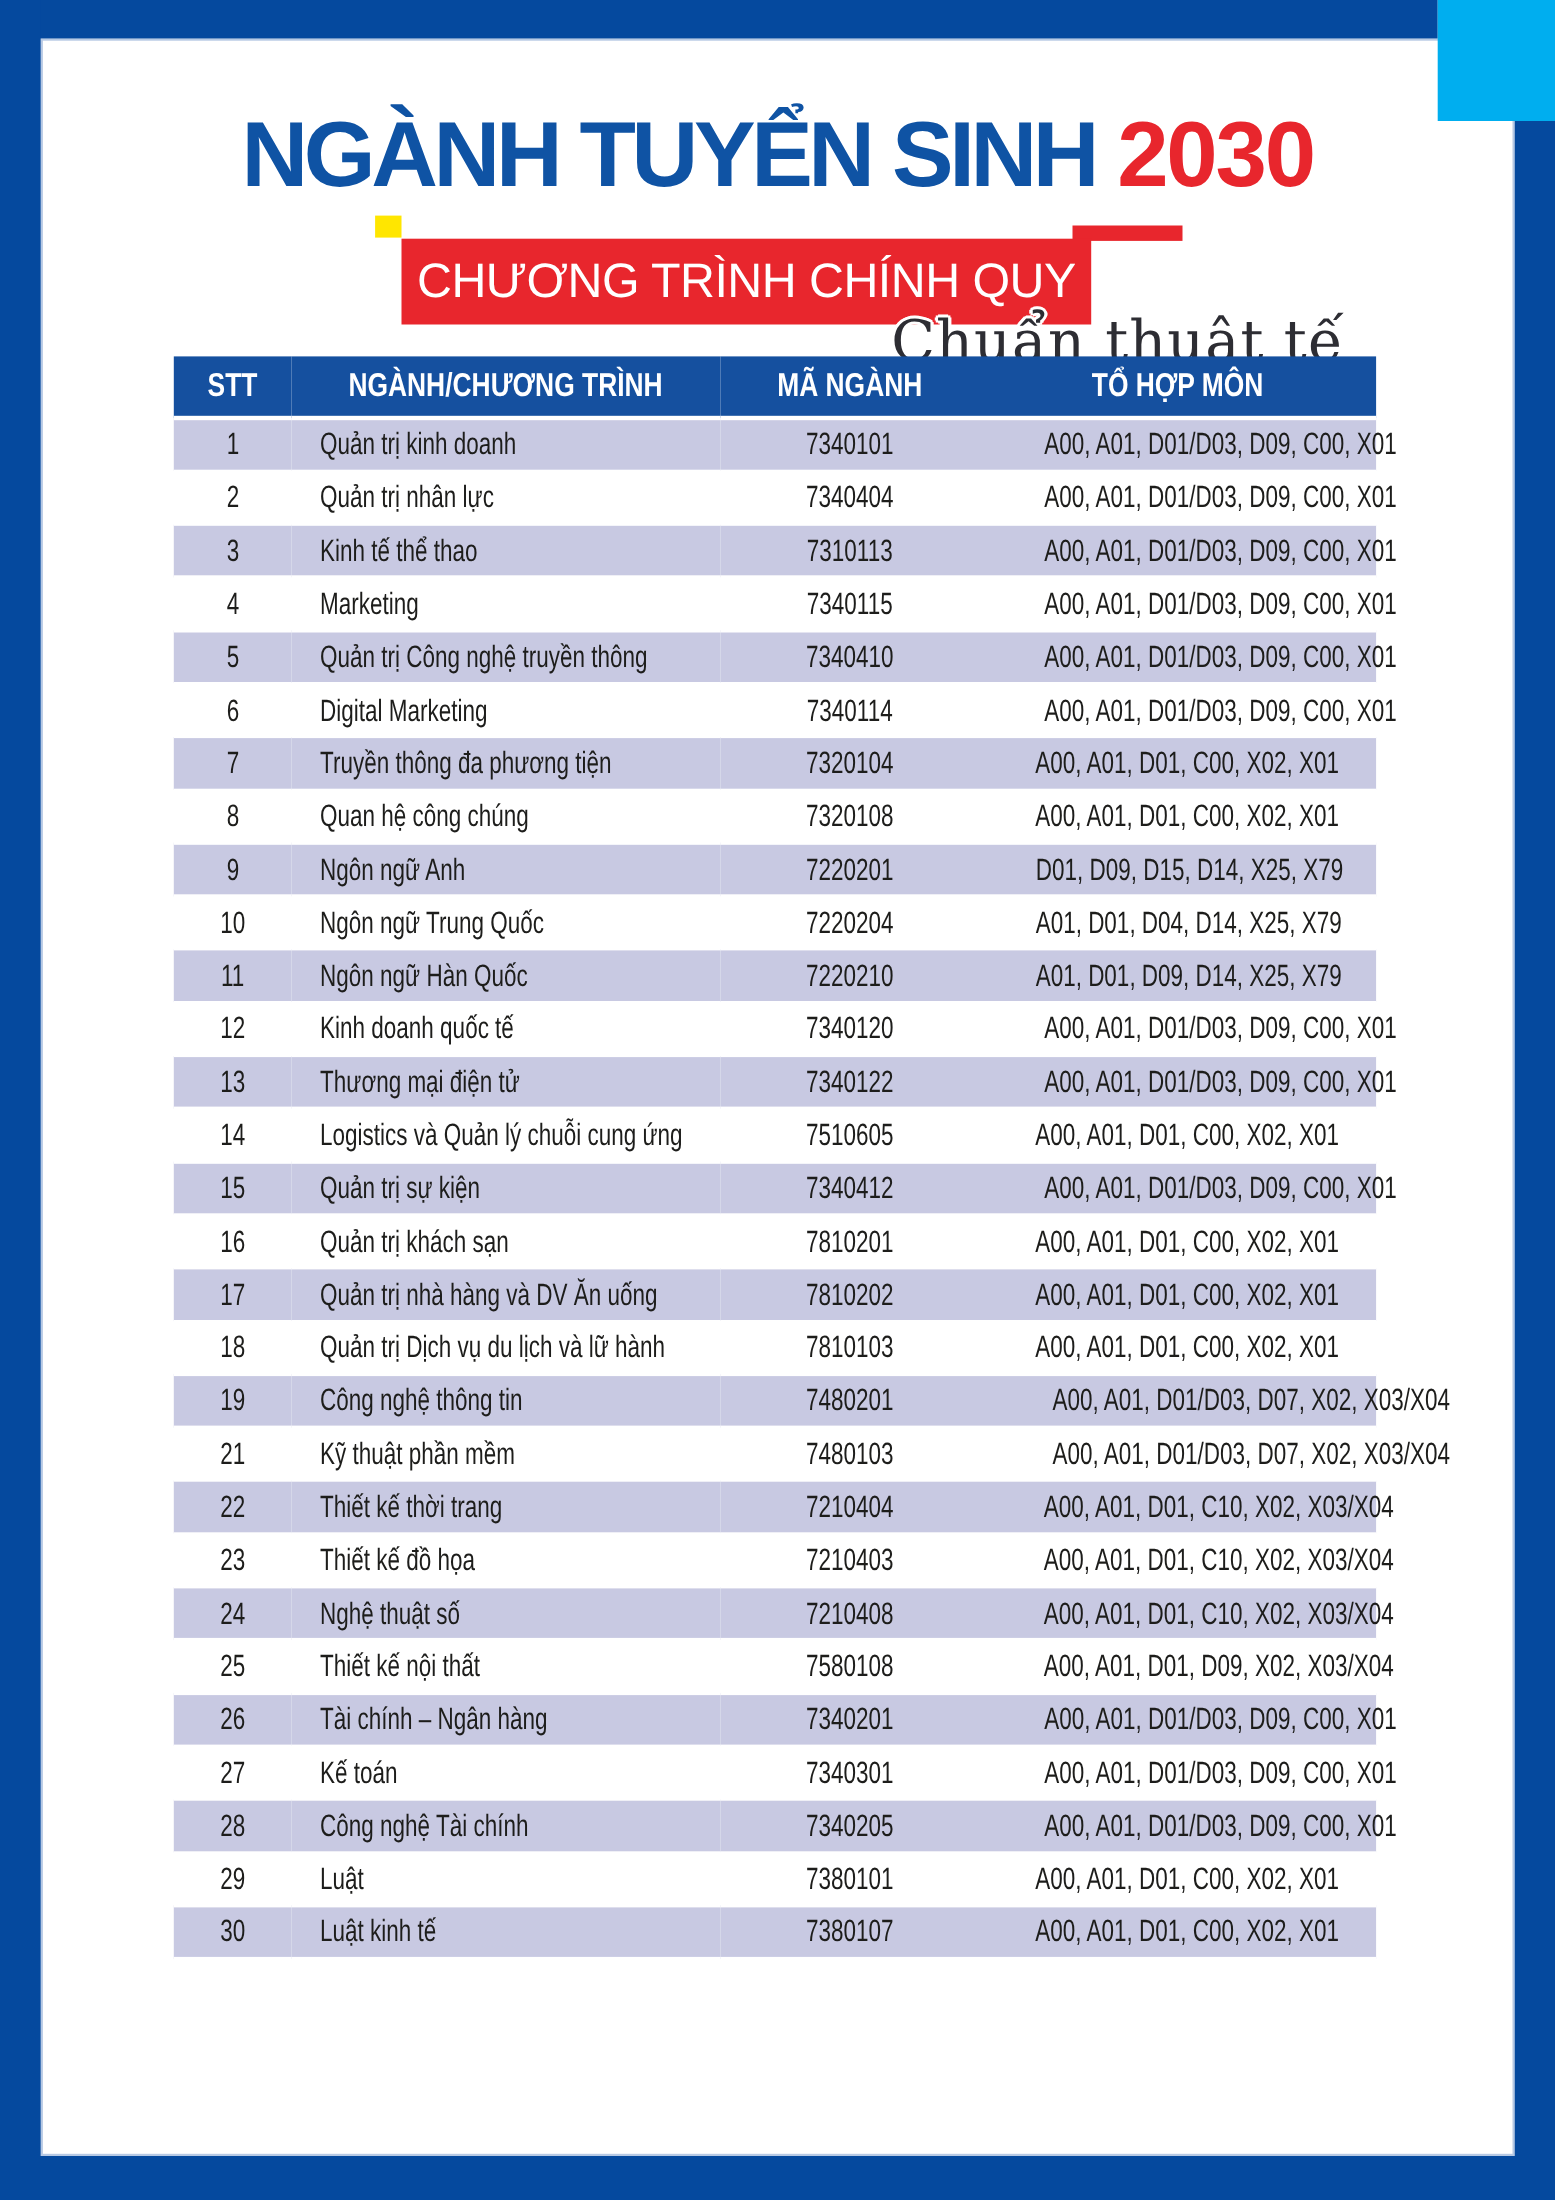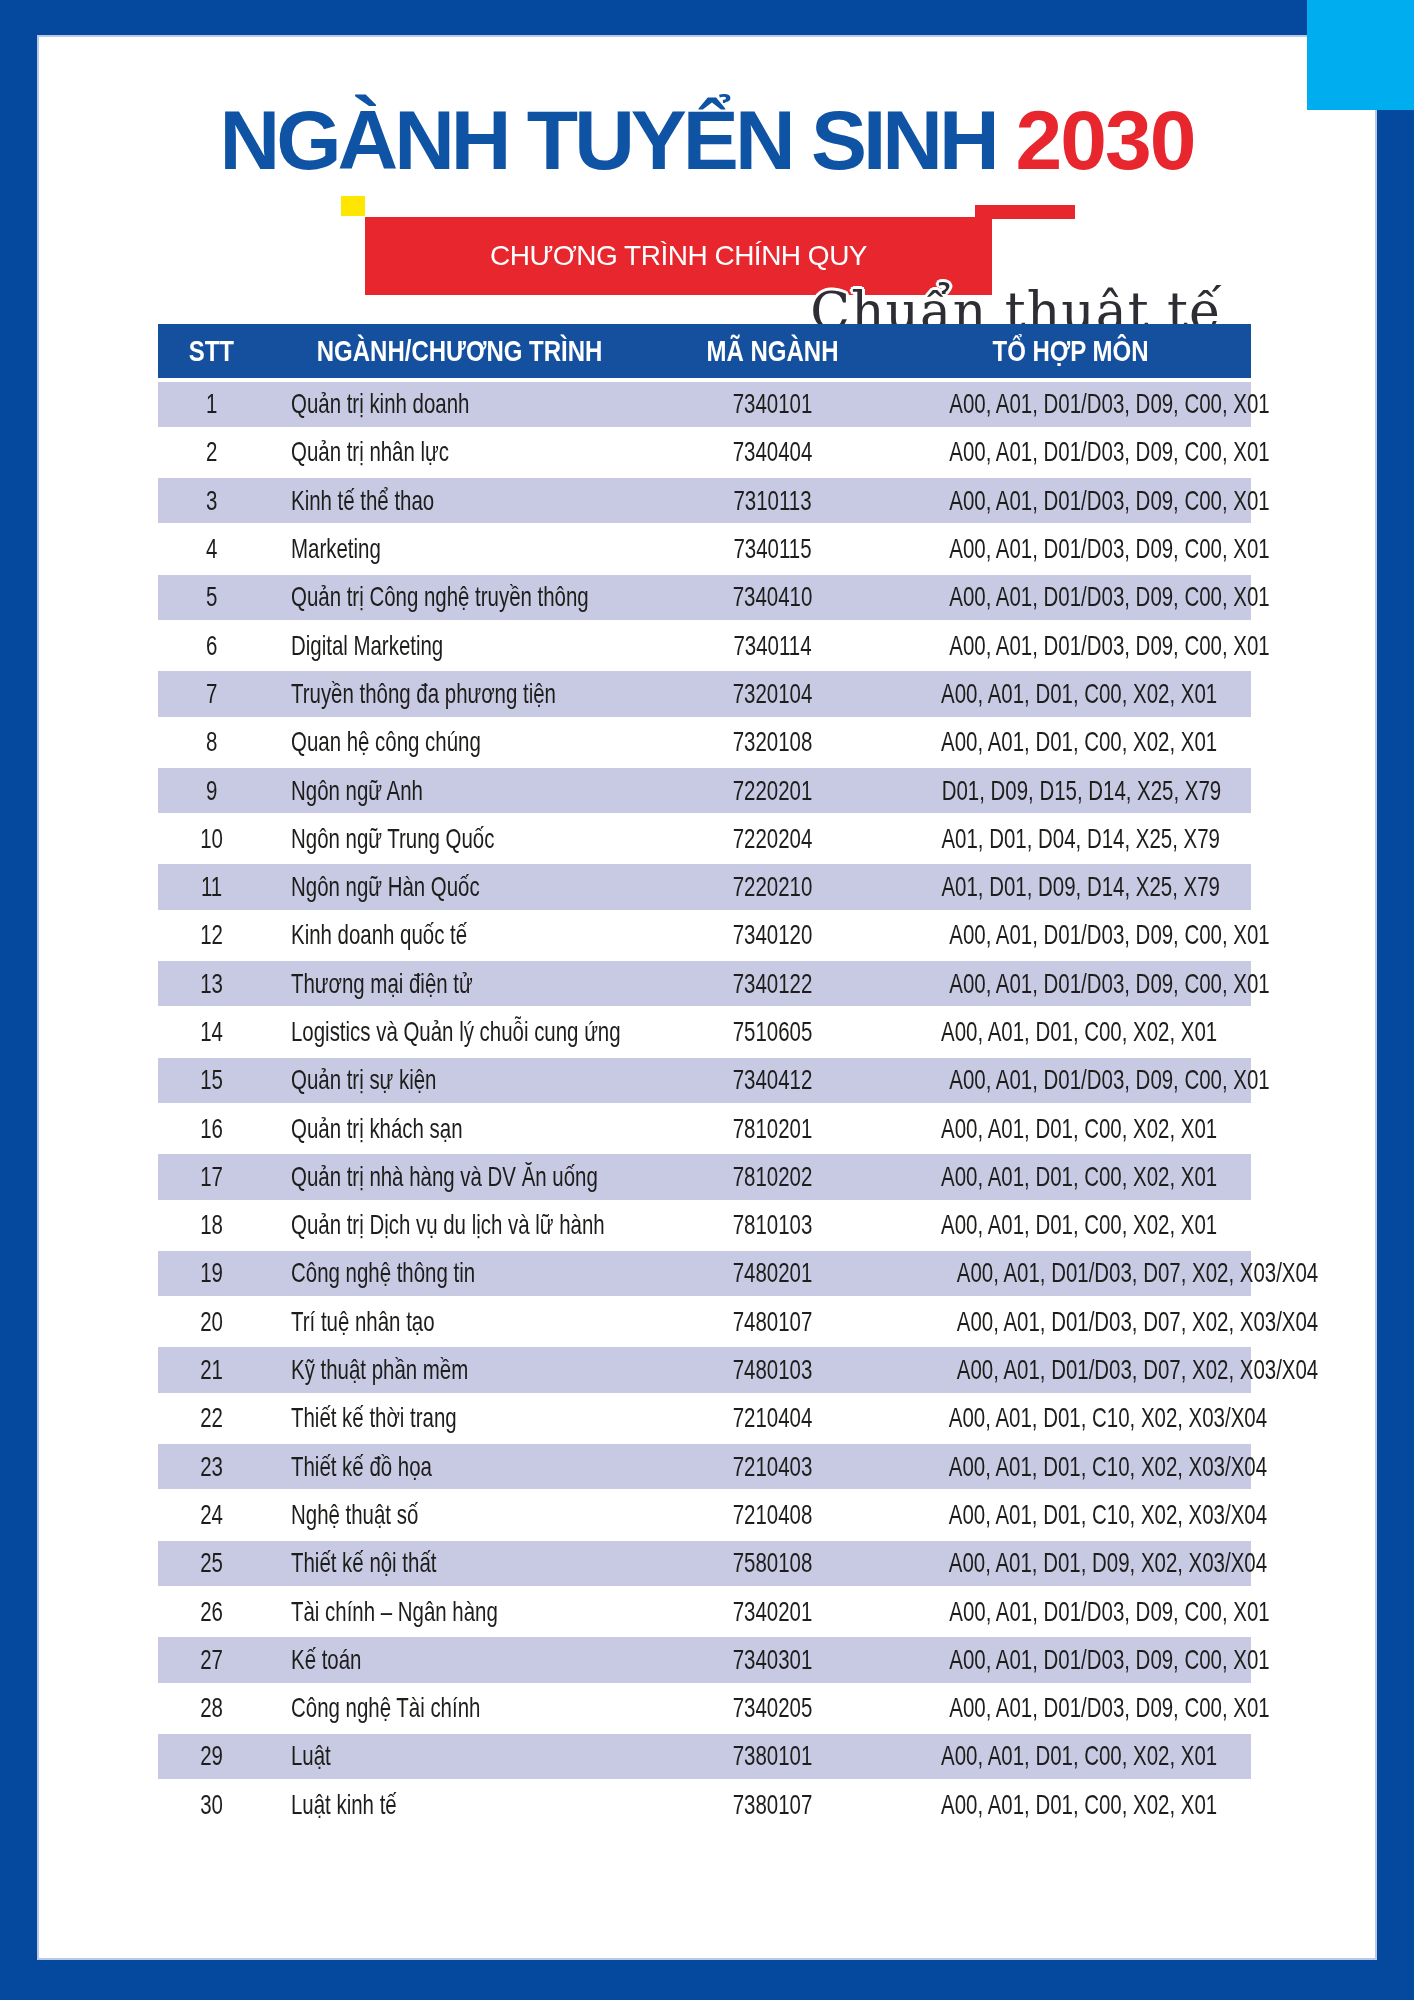--- a/index.html
+++ b/index.html
@@ -22,21 +22,21 @@
          font-weight:bold;font-size:84px;line-height:1.06;letter-spacing:-4px;white-space:nowrap;}
   .title .main{color:var(--title_blue,#0f53a4);}
   .title .year{color:var(--red,#e8262d);margin-left:20px;letter-spacing:-2px;}
 
   .yellow-sq{position:absolute;left:341px;top:196px;width:24px;height:20px;background:var(--yellow,#ffe600);}
   .year-underline{position:absolute;left:975px;top:205px;width:100px;height:14px;background:var(--red,#e8262d);}
 
   
   .banner{position:absolute;left:365px;top:217px;width:627px;height:78px;background:var(--red,#e8262d);
           display:flex;align-items:center;justify-content:center;}
-  .banner span{color:#fff;font-size:28px;letter-spacing:-0.5px;white-space:nowrap;}
+  .banner span{color:#fff;font-size:44px;letter-spacing:-0.5px;white-space:nowrap;}
 
   
   .subtitle{position:absolute;right:192px;top:281px;font-family:"DejaVu Serif","Liberation Serif",serif;
             font-size:52px;color:var(--subtitle_ink,#2d2d33);letter-spacing:1px;white-space:nowrap;
             text-shadow:-3px 0 0 #fff,3px 0 0 #fff,0 -3px 0 #fff,0 3px 0 #fff,
                         -2px -2px 0 #fff,2px -2px 0 #fff,-2px 2px 0 #fff,2px 2px 0 #fff;}
 
   
   table.majors{position:absolute;left:158px;top:324px;width:1093px;border-collapse:collapse;table-layout:fixed;}
   table.majors th{background:var(--header_blue,#15509f);color:#fff;height:54px;
@@ -203,26 +203,20 @@
           <td class="c-code"><span class="cx">7810103</span></td>
           <td class="c-combo"><span class="cx">A00, A01, D01, C00, X02, X01</span></td>
         </tr>
         <tr class="body-row">
           <td class="c-stt"><span class="cx">19</span></td>
           <td class="c-name"><span class="cx">Công nghệ thông tin</span></td>
           <td class="c-code"><span class="cx">7480201</span></td>
           <td class="c-combo"><span class="cx">A00, A01, D01/D03, D07, X02, X03/X04</span></td>
         </tr>
         <tr class="body-row">
-          <td class="c-stt"><span class="cx">20</span></td>
-          <td class="c-name"><span class="cx">Trí tuệ nhân tạo</span></td>
-          <td class="c-code"><span class="cx">7480107</span></td>
-          <td class="c-combo"><span class="cx">A00, A01, D01/D03, D07, X02, X03/X04</span></td>
-        </tr>
-        <tr class="body-row">
           <td class="c-stt"><span class="cx">21</span></td>
           <td class="c-name"><span class="cx">Kỹ thuật phần mềm</span></td>
           <td class="c-code"><span class="cx">7480103</span></td>
           <td class="c-combo"><span class="cx">A00, A01, D01/D03, D07, X02, X03/X04</span></td>
         </tr>
         <tr class="body-row">
           <td class="c-stt"><span class="cx">22</span></td>
           <td class="c-name"><span class="cx">Thiết kế thời trang</span></td>
           <td class="c-code"><span class="cx">7210404</span></td>
           <td class="c-combo"><span class="cx">A00, A01, D01, C10, X02, X03/X04</span></td>

